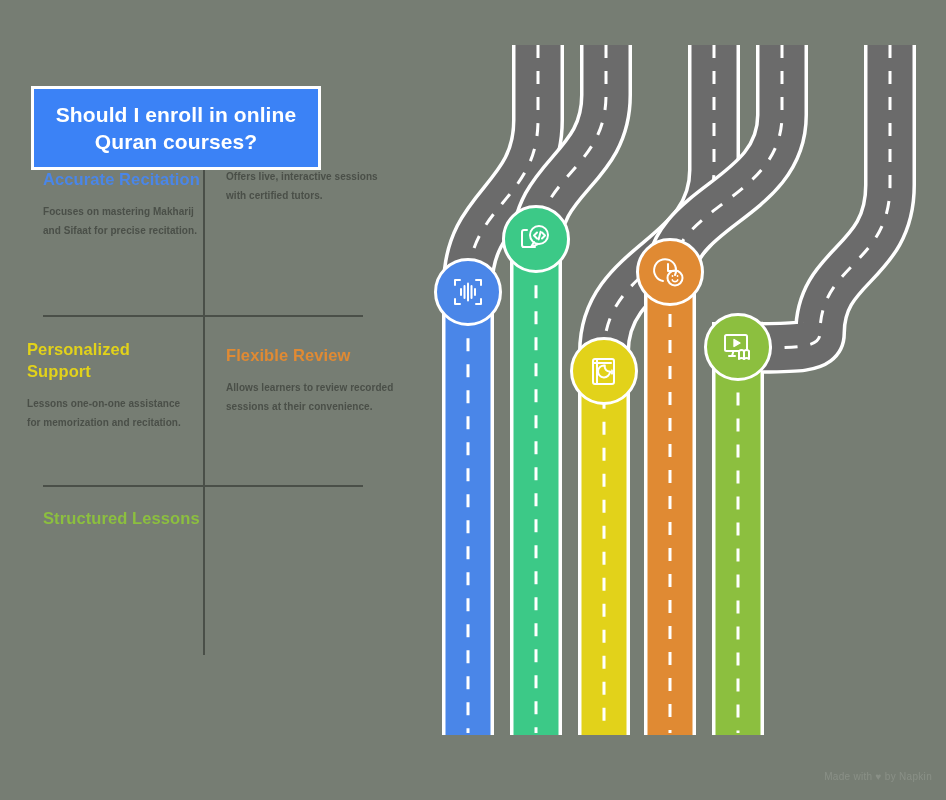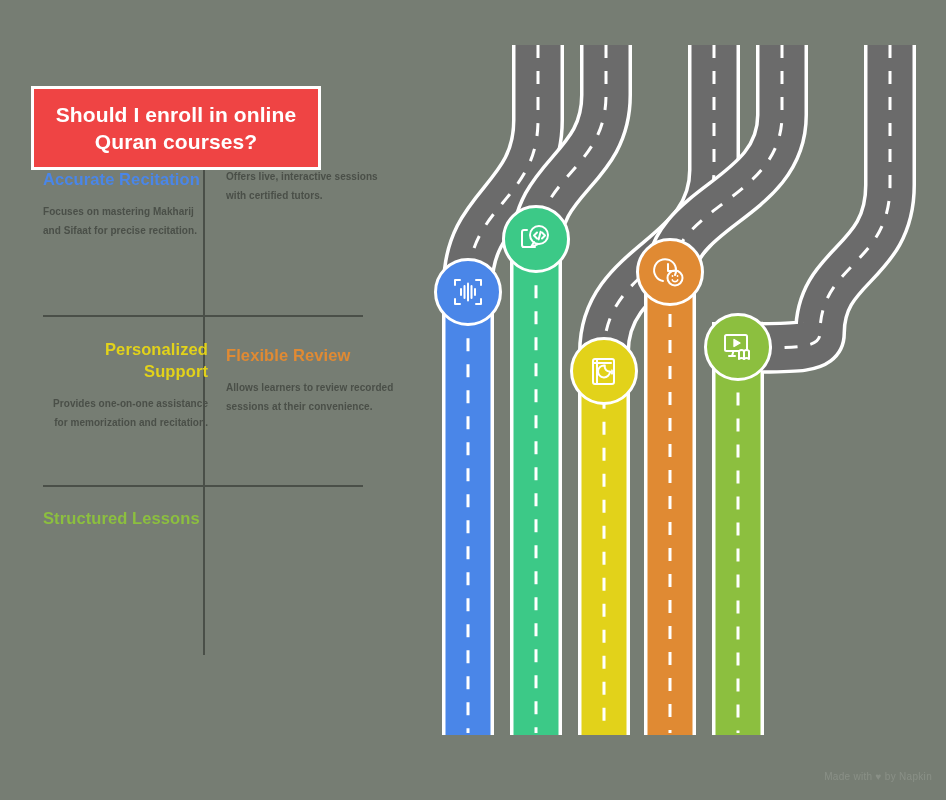--- a/index.html
+++ b/index.html
@@ -39,21 +39,21 @@
     line-height: 18.5px;
     color: #4a4f48;
     letter-spacing: 0.05px;
   }
 
   
   #title-box {
     position: absolute;
     left: 31px; top: 86px;
     width: 290px; height: 84px;
-    background: #ef4444;
+    background: #3b82f6;
     border: 3px solid #ffffff;
     display: flex;
     align-items: center;
     justify-content: center;
     z-index: 5;
   }
   #title-text {
     color: #ffffff;
     font-size: 21px;
     font-weight: bold;
@@ -215,23 +215,23 @@
 
     <div class="cell" style="left:43px; top:168px;">
       <div class="cell-title" style="color:#4a86e8;">Accurate Recitation</div>
       <div class="cell-body">Focuses on mastering Makharij and Sifaat for precise recitation.</div>
     </div>
 
     <div class="cell" style="left:226px; top:168px;">
       <div class="cell-body">Offers live, interactive sessions with certified tutors.</div>
     </div>
 
-    <div class="cell" style="left:43px; top:338px;text-align:right;">
+    <div class="cell" style="left:27px; top:338px;">
       <div class="cell-title" style="color:#e2d21a;">Personalized Support</div>
-      <div class="cell-body">Provides one-on-one assistance for memorization and recitation.</div>
+      <div class="cell-body">Lessons one-on-one assistance for memorization and recitation.</div>
     </div>
 
     <div class="cell" style="left:226px; top:344px; width:175px;">
       <div class="cell-title" style="color:#e08a33;">Flexible Review</div>
       <div class="cell-body">Allows learners to review recorded sessions at their convenience.</div>
     </div>
 
     <div class="cell" style="left:43px; top:507px;">
       <div class="cell-title" style="color:#8cbf3f;">Structured Lessons</div>
     </div>

